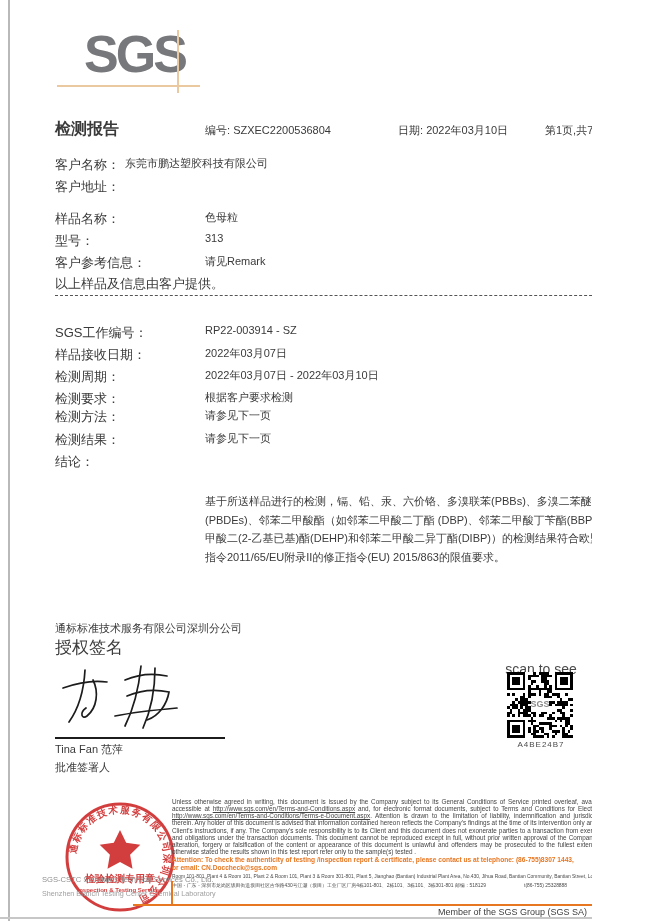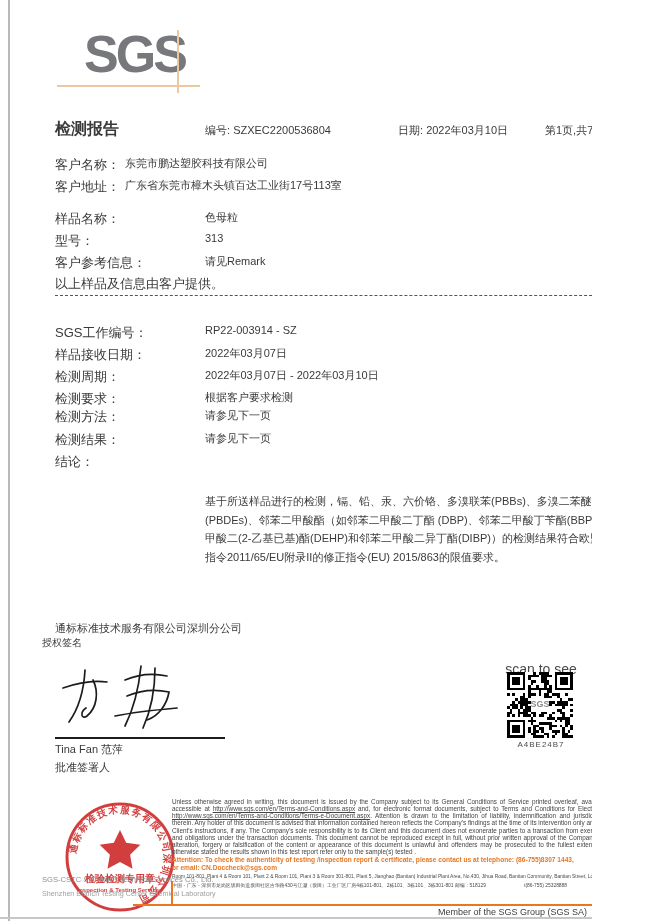--- a/index.html
+++ b/index.html
@@ -17,21 +17,21 @@
   .lbl{position:absolute;left:55px;font-size:13px;white-space:nowrap;}
   .val{position:absolute;font-size:11px;white-space:nowrap;}
   .title{position:absolute;left:55px;top:119px;font-size:16px;font-weight:bold;text-align:center;}
   .hdr{position:absolute;top:123px;font-size:11px;white-space:nowrap;}
 
   .dashed{position:absolute;left:55px;top:295px;width:592px;border-top:1px dashed #555;}
 
   .para{position:absolute;left:205px;top:450px;width:436px;font-size:11px;line-height:18.6px;margin-top:42px;}
 
   .sig-company{position:absolute;left:55px;top:621px;font-size:11px;}
-  .sig-auth{position:absolute;left:42px;top:636px;font-size:10px;text-align:center;}
+  .sig-auth{position:absolute;left:55px;top:636px;font-size:17px;text-align:center;}
   .sig-svg{position:absolute;left:55px;top:658px;}
   .sig-line{position:absolute;left:55px;top:737px;width:170px;height:1.5px;background:#1c1c1c;}
   .sig-name{position:absolute;left:55px;top:742px;font-size:11px;}
   .sig-role{position:absolute;left:55px;top:760px;font-size:11px;}
 
   .qr-caption{position:absolute;left:495px;top:661px;width:92px;text-align:center;
               font-size:14px;color:#4a4a4a;}
   .qr-box{position:absolute;left:507px;top:672px;width:66px;height:66px;}
   .qr-label{position:absolute;left:495px;top:740px;width:92px;text-align:center;
             font-size:8px;color:#4a4a4a;letter-spacing:1px;}
@@ -69,21 +69,20 @@
   </div>
   <div class="hdr" style="left:398px">
     <span>日期:</span>
     <span>2022年03月10日</span>
   </div>
   <div class="hdr" style="left:545px">第1页,共7页</div>
 
   <div class="lbl" style="top:156px">客户名称：</div>
   <div class="val" style="left:125px;top:156px">东莞市鹏达塑胶科技有限公司</div>
   <div class="lbl" style="top:178px">客户地址：</div>
-  <div class="val" style="left:125px;top:178px">广东省东莞市樟木头镇百达工业街17号113室</div>
 
   <div class="lbl" style="top:210px">样品名称：</div>
   <div class="val" style="left:205px;top:210px">色母粒</div>
   <div class="lbl" style="top:232px">型号：</div>
   <div class="val" style="left:205px;top:232px">313</div>
   <div class="lbl" style="top:254px">客户参考信息：</div>
   <div class="val" style="left:205px;top:254px">请见Remark</div>
   <div class="lbl" style="top:275px">以上样品及信息由客户提供。</div>
 
   <div class="dashed"></div>

